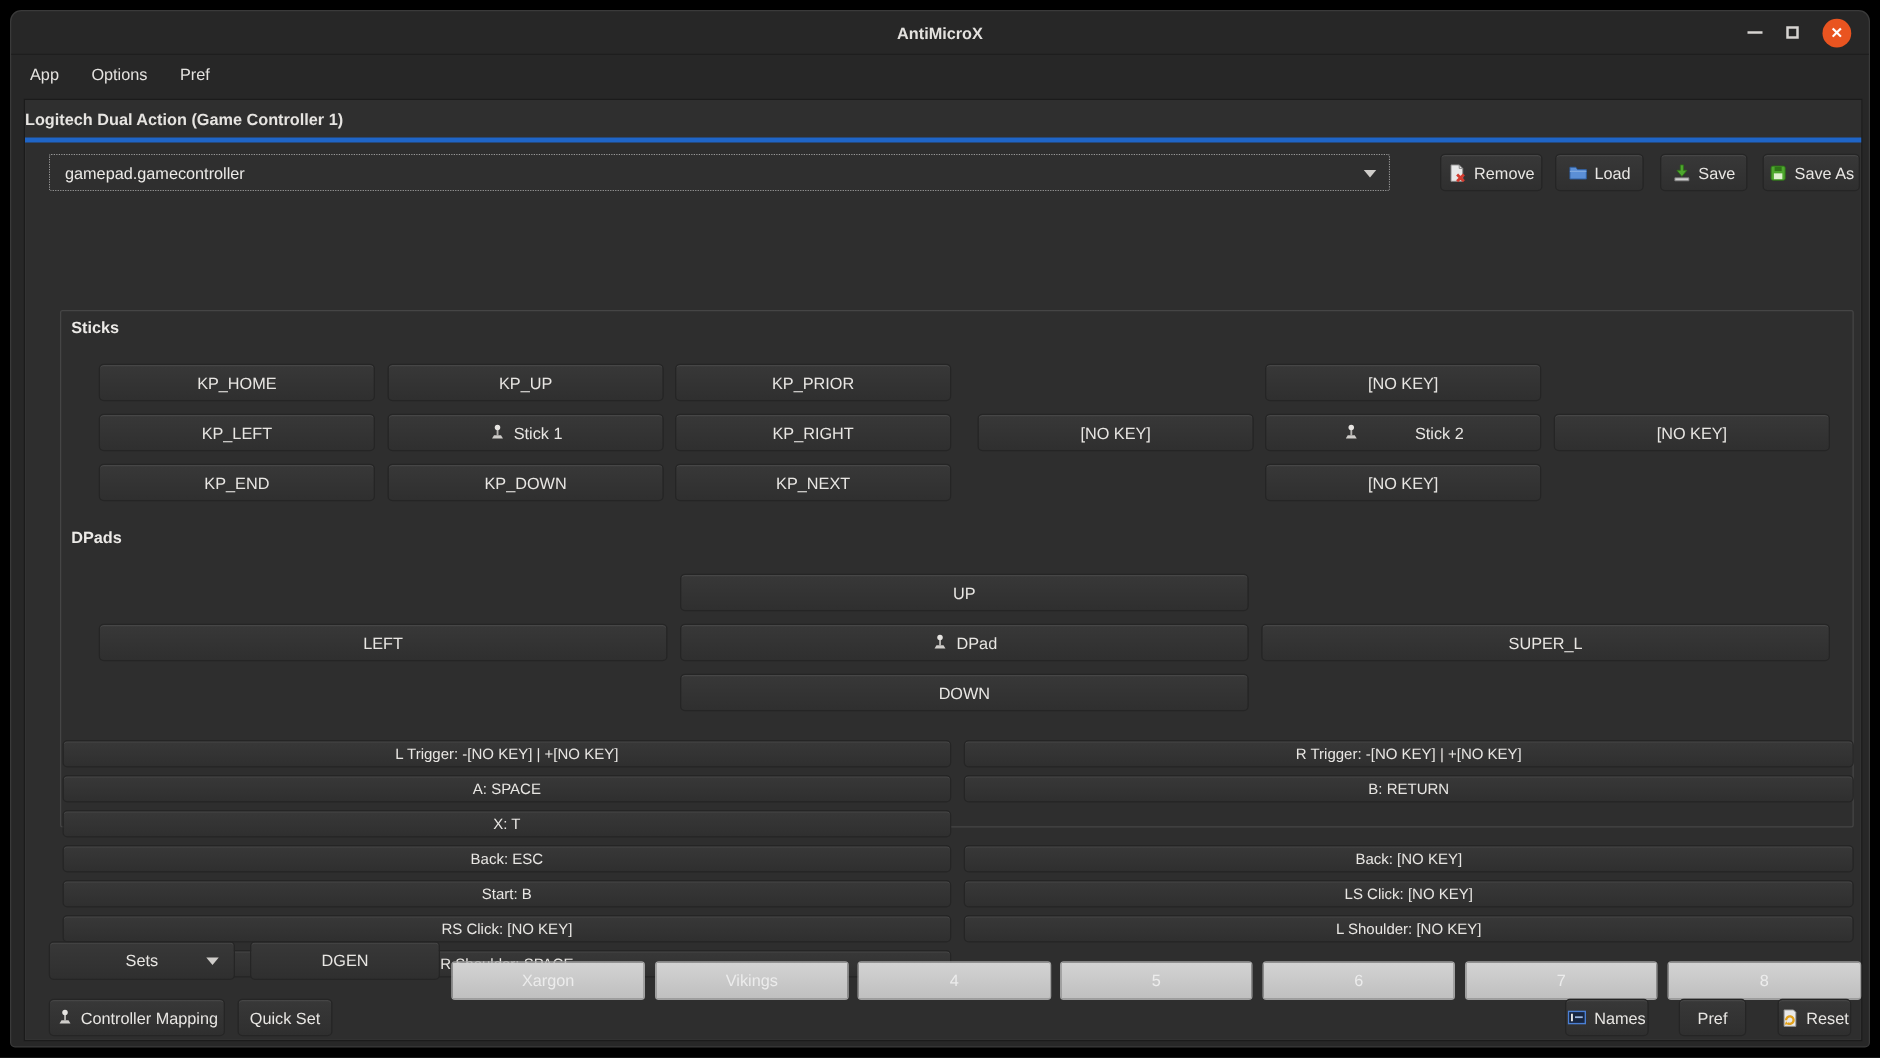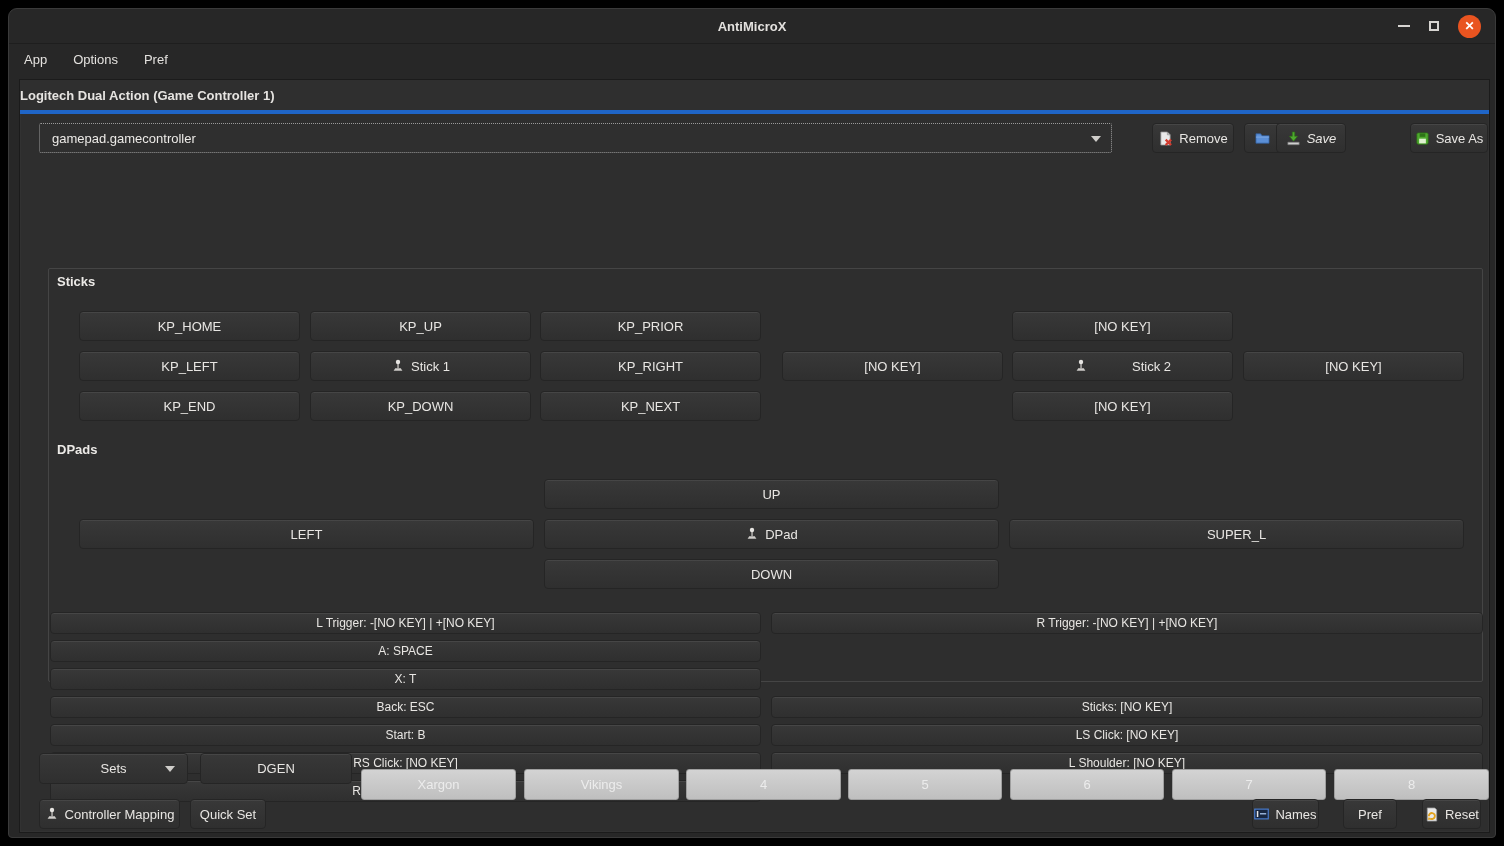--- a/index.html
+++ b/index.html
@@ -51,21 +51,21 @@
     display:flex;align-items:center;justify-content:center;gap:6px;
   }
   .mapbtn{font-size:12px;border-radius:4px;}
   .lightbtn{
     background:linear-gradient(180deg,#d3d3d3,#bfbfbf);
     border:1px solid #9f9f9f;color:#ececec;
     box-shadow:none;font-size:13px;border-radius:3px;margin-top:16px;
   }
   
   .frame{position:absolute;left:28px;top:168px;width:1435px;height:414px;
-    border:1px solid #454545;border-radius:2px;box-sizing:border-box;margin-top:20px;}
+    border:1px solid #454545;border-radius:2px;box-sizing:border-box;}
   .section-label{position:absolute;font-size:13px;font-weight:bold;color:#eceae7;}
   .sets-arrow{position:absolute;right:12px;width:0;height:0;
     border-left:5px solid transparent;border-right:5px solid transparent;border-top:6px solid #cfcdca;}
   .icon{display:inline-flex;flex:0 0 auto;}
 </style>
 </head>
 <body>
 
 <svg width="0" height="0" style="position:absolute">
   <defs>
@@ -126,21 +126,21 @@
     <div class="btn" style="left:1224px;top:43px;width:71px;height:30px;">
       <span class="icon">
         <svg width="15" height="15" viewBox="0 0 16 16">
           <path d="M1 3 h5 l1.5 2 H15 v8 H1 Z" fill="#5b8fd6" stroke="#2f5e9e" stroke-width="0.8"></path>
           <path d="M1 6.5 h14" stroke="#7fa9e0" stroke-width="1"></path>
         </svg>
       </span>
       <span>Load</span>
     </div>
 
-    <div class="btn" style="left:1256px;top:43px;width:70px;height:30px;font-style:italic;">
+    <div class="btn" style="left:1308px;top:43px;width:70px;height:30px;">
       <span class="icon">
         <svg width="15" height="15" viewBox="0 0 16 16">
           <path d="M6.7 1 h2.6 v4.6 h3 L8 10.8 3.7 5.6 h3 Z" fill="#4ea82e" stroke="#2e7317" stroke-width="0.7"></path>
           <path d="M2 12 h12 v2.6 H2 Z" fill="#cfcfcf" stroke="#7a7a7a" stroke-width="0.7"></path>
         </svg>
       </span>
       <span>Save</span>
     </div>
 
     <div class="btn" style="left:1390px;top:43px;width:78px;height:30px;">
@@ -255,22 +255,25 @@
       <div class="btn mapbtn" style="left:1px;top:483px;width:711px;height:22px;">
           <span>RS Click: [NO KEY]</span>
         </div>
       <div class="btn mapbtn" style="left:1px;top:511px;width:711px;height:22px;">
           <span>R Shoulder: SPACE</span>
         </div>
 
       <div class="btn mapbtn" style="left:722px;top:343px;width:712px;height:22px;">
           <span>R Trigger: -[NO KEY] | +[NO KEY]</span>
         </div>
+      <div class="btn mapbtn" style="left:722px;top:371px;width:712px;height:22px;">
+          <span>B: RETURN</span>
+        </div>
       <div class="btn mapbtn" style="left:722px;top:427px;width:712px;height:22px;">
-          <span>Sticks: [NO KEY]</span>
+          <span>Back: [NO KEY]</span>
         </div>
       <div class="btn mapbtn" style="left:722px;top:455px;width:712px;height:22px;">
           <span>LS Click: [NO KEY]</span>
         </div>
       <div class="btn mapbtn" style="left:722px;top:483px;width:712px;height:22px;">
           <span>L Shoulder: [NO KEY]</span>
         </div>
     </div>
 
     <div class="btn" style="left:19px;top:673px;width:149px;height:31px;text-align:center;">

